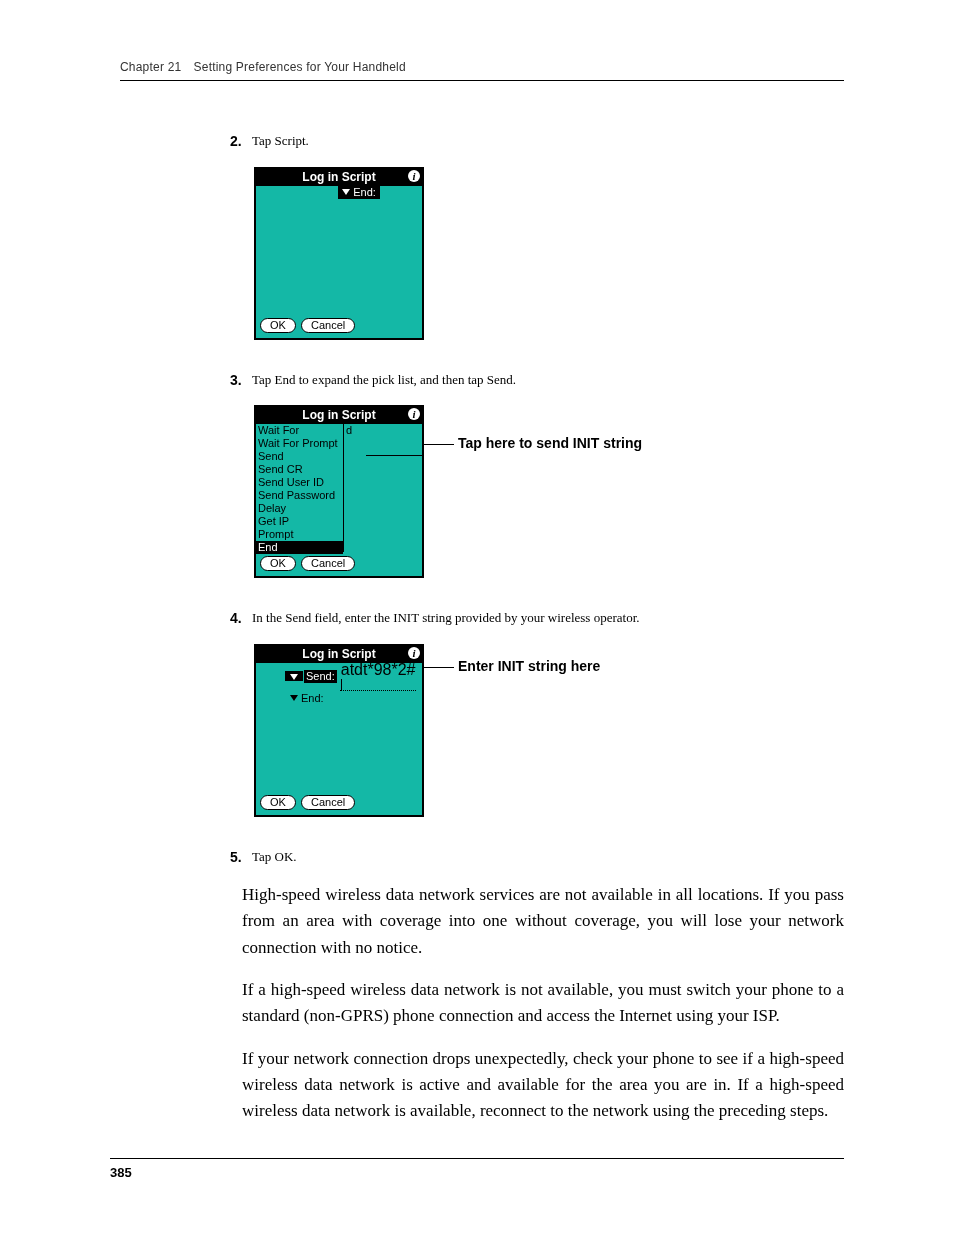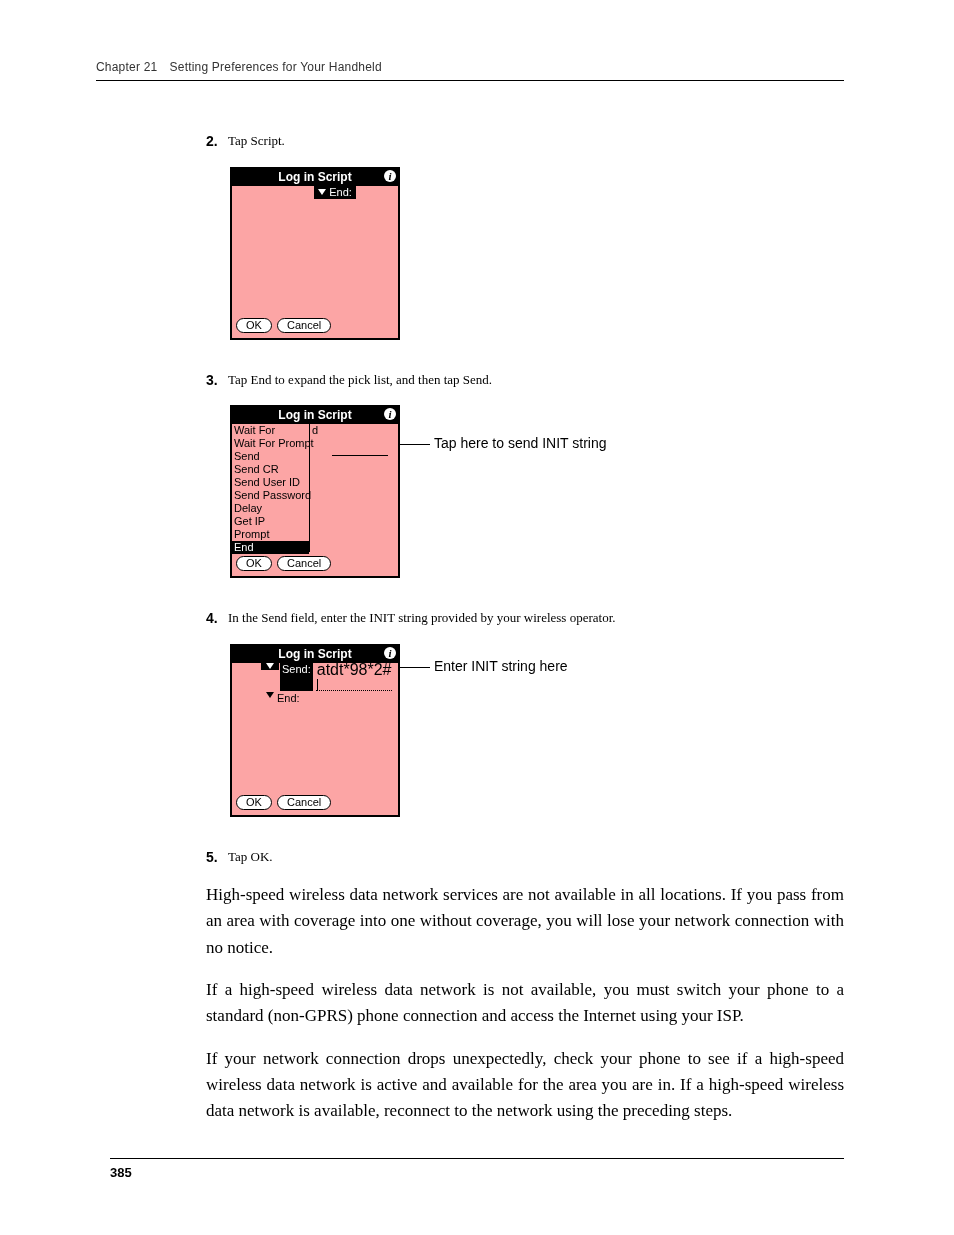--- a/index.html
+++ b/index.html
@@ -4,21 +4,21 @@
 <style>
   body {
     margin: 0;
     padding: 0;
     background: #fff;
     font-family: "Palatino Linotype", "Book Antiqua", Palatino, Georgia, serif;
     color: #000;
     width: 954px;
   }
   .page {
-    padding: 60px 110px 60px 96px;
+    padding: 60px 110px 60px 120px;
     box-sizing: border-box;
     position: relative;
     min-height: 1235px;
   }
   .running-head {
     font-family: Arial, Helvetica, sans-serif;
     font-size: 12px;
     color: #333;
     letter-spacing: .2px;
   }
@@ -42,38 +42,38 @@
     flex: none;
     padding-top: 2px;
   }
   .step-text {
     font-size: 13px;
     line-height: 1.5;
   }
   .para {
     font-size: 17px;
     line-height: 1.55;
-    margin: 0 0 16px 0;
+    margin: 0 0 16px 12px;
     text-align: justify;
   }
 
   
   .shot-wrap {
     margin: 6px 0 30px 24px;
     display: flex;
     align-items: flex-start;
   }
   .palm {
     border: 2px solid #000;
     width: 170px;
     box-sizing: border-box;
     font-family: Arial, Helvetica, sans-serif;
     font-size: 11px;
     line-height: 13px;
-    background: #fca5a5;
+    background: #14b8a6;
   }
   .palm-title {
     background: #000;
     color: #fff;
     font-weight: bold;
     text-align: center;
     font-size: 12px;
     padding: 2px 0;
     position: relative;
   }
@@ -129,21 +129,21 @@
     padding: 0 9px;
     font-size: 11px;
     line-height: 13px;
     margin-right: 2px;
     background: #fff;
   }
 
   
   .menu-col {
     border-right: 1px solid #000;
-    width: 78px;
+    width: 88px;
     box-sizing: border-box;
     padding: 0 2px;
   }
   .menu-col div { white-space: nowrap; }
   .menu-col .sel {
     background: #000;
     color: #fff;
     margin: 0 -2px;
     padding: 0 2px;
   }
@@ -162,20 +162,21 @@
     left: 22px;
     top: 31px;
     width: 56px;
     border-top: 1px solid #000;
   }
 
   
   .palm3-row {
     padding: 0 4px;
     display: flex;
+    align-items: center;
     gap: 3px;
   }
   .palm3-row .lab {
     background: #000;
     color: #fff;
     padding: 0 2px;
   }
   .palm3-row .field {
     border-bottom: 1px dotted #000;
     font-size: 16px;
@@ -194,20 +195,21 @@
     height: 11px;
   }
 
   
   .callout {
     font-family: Arial, Helvetica, sans-serif;
     font-size: 14px;
     color: #000;
     margin-left: 34px;
     position: relative;
+    font-weight: bold;
   }
   .callout-line {
     position:absolute;
     border-top:1px solid #000;
   }
 
   .footer {
     position: absolute;
     left: 110px;
     right: 110px;

